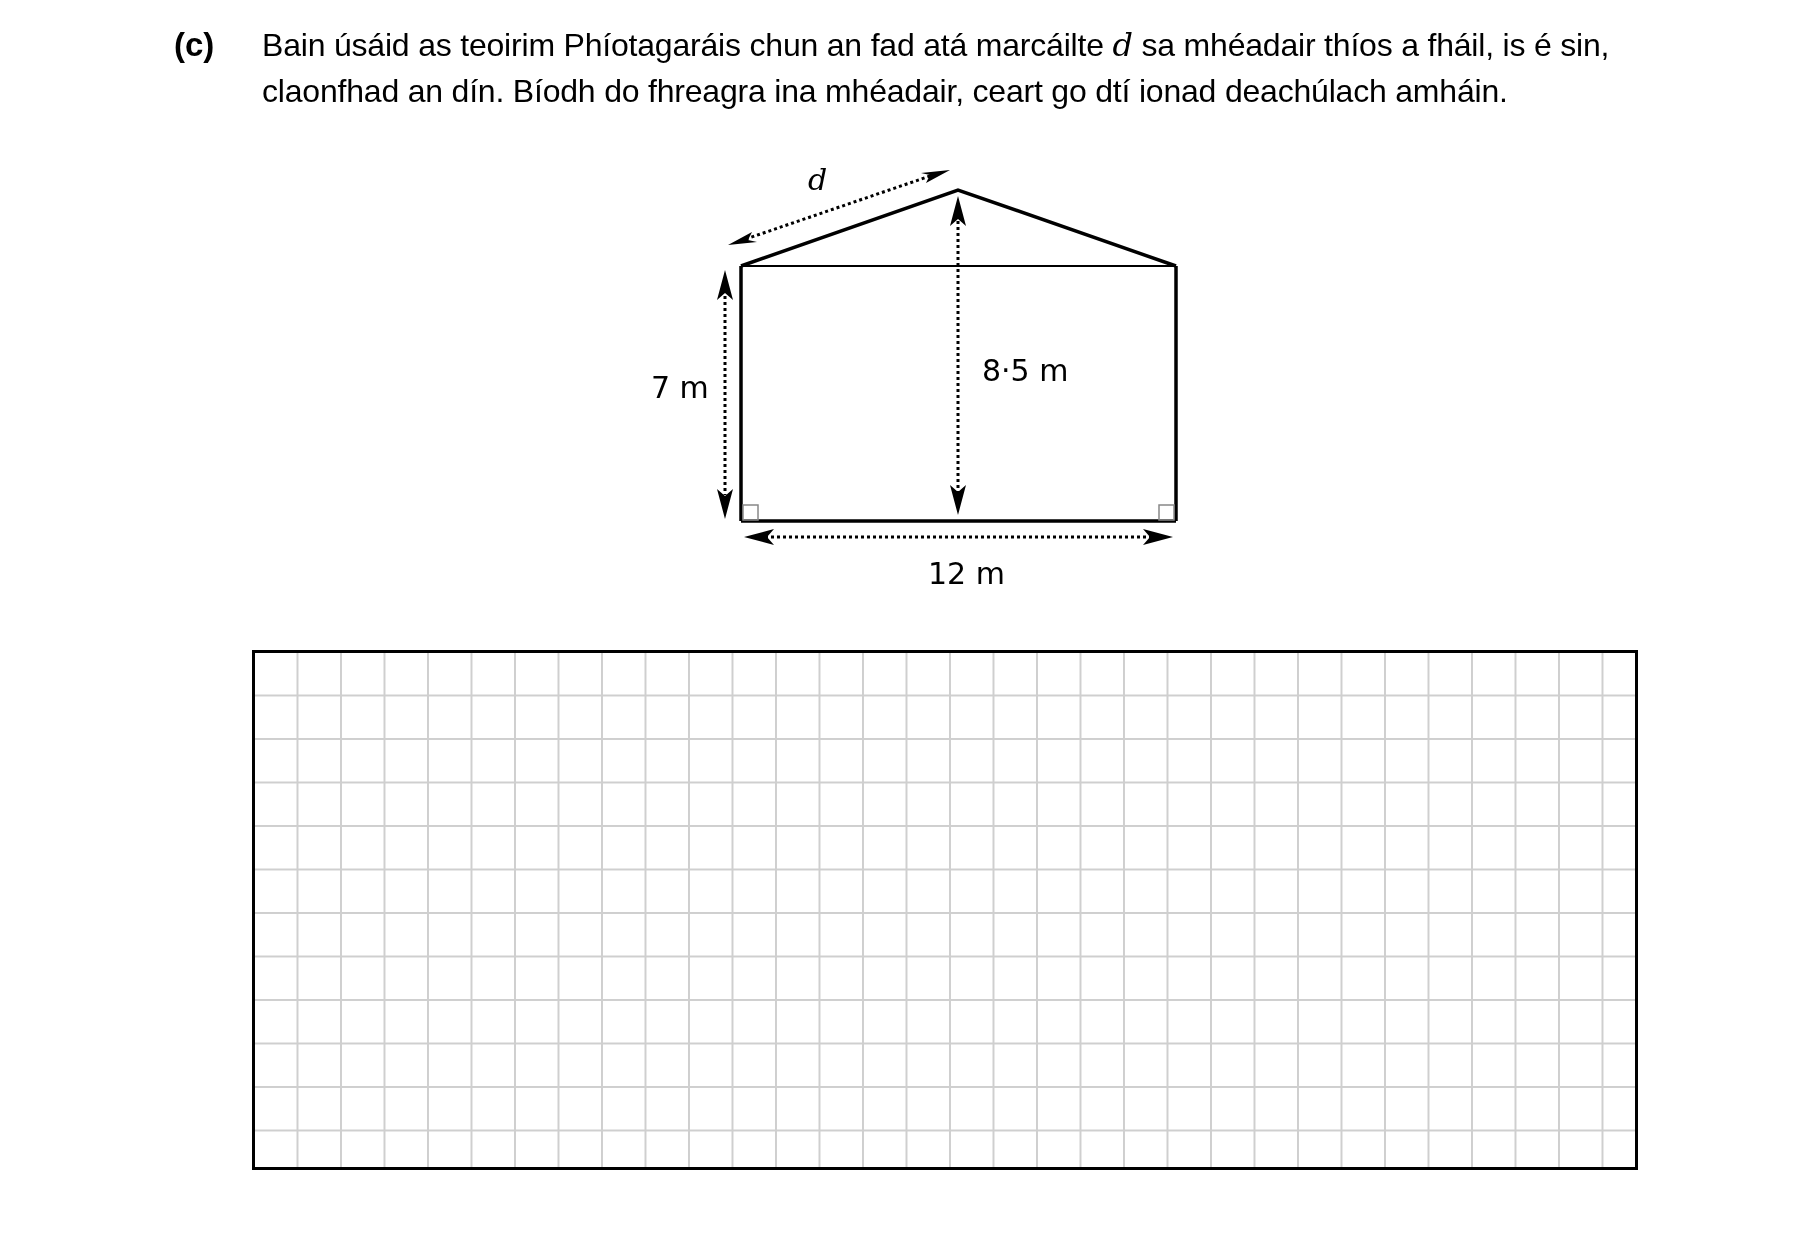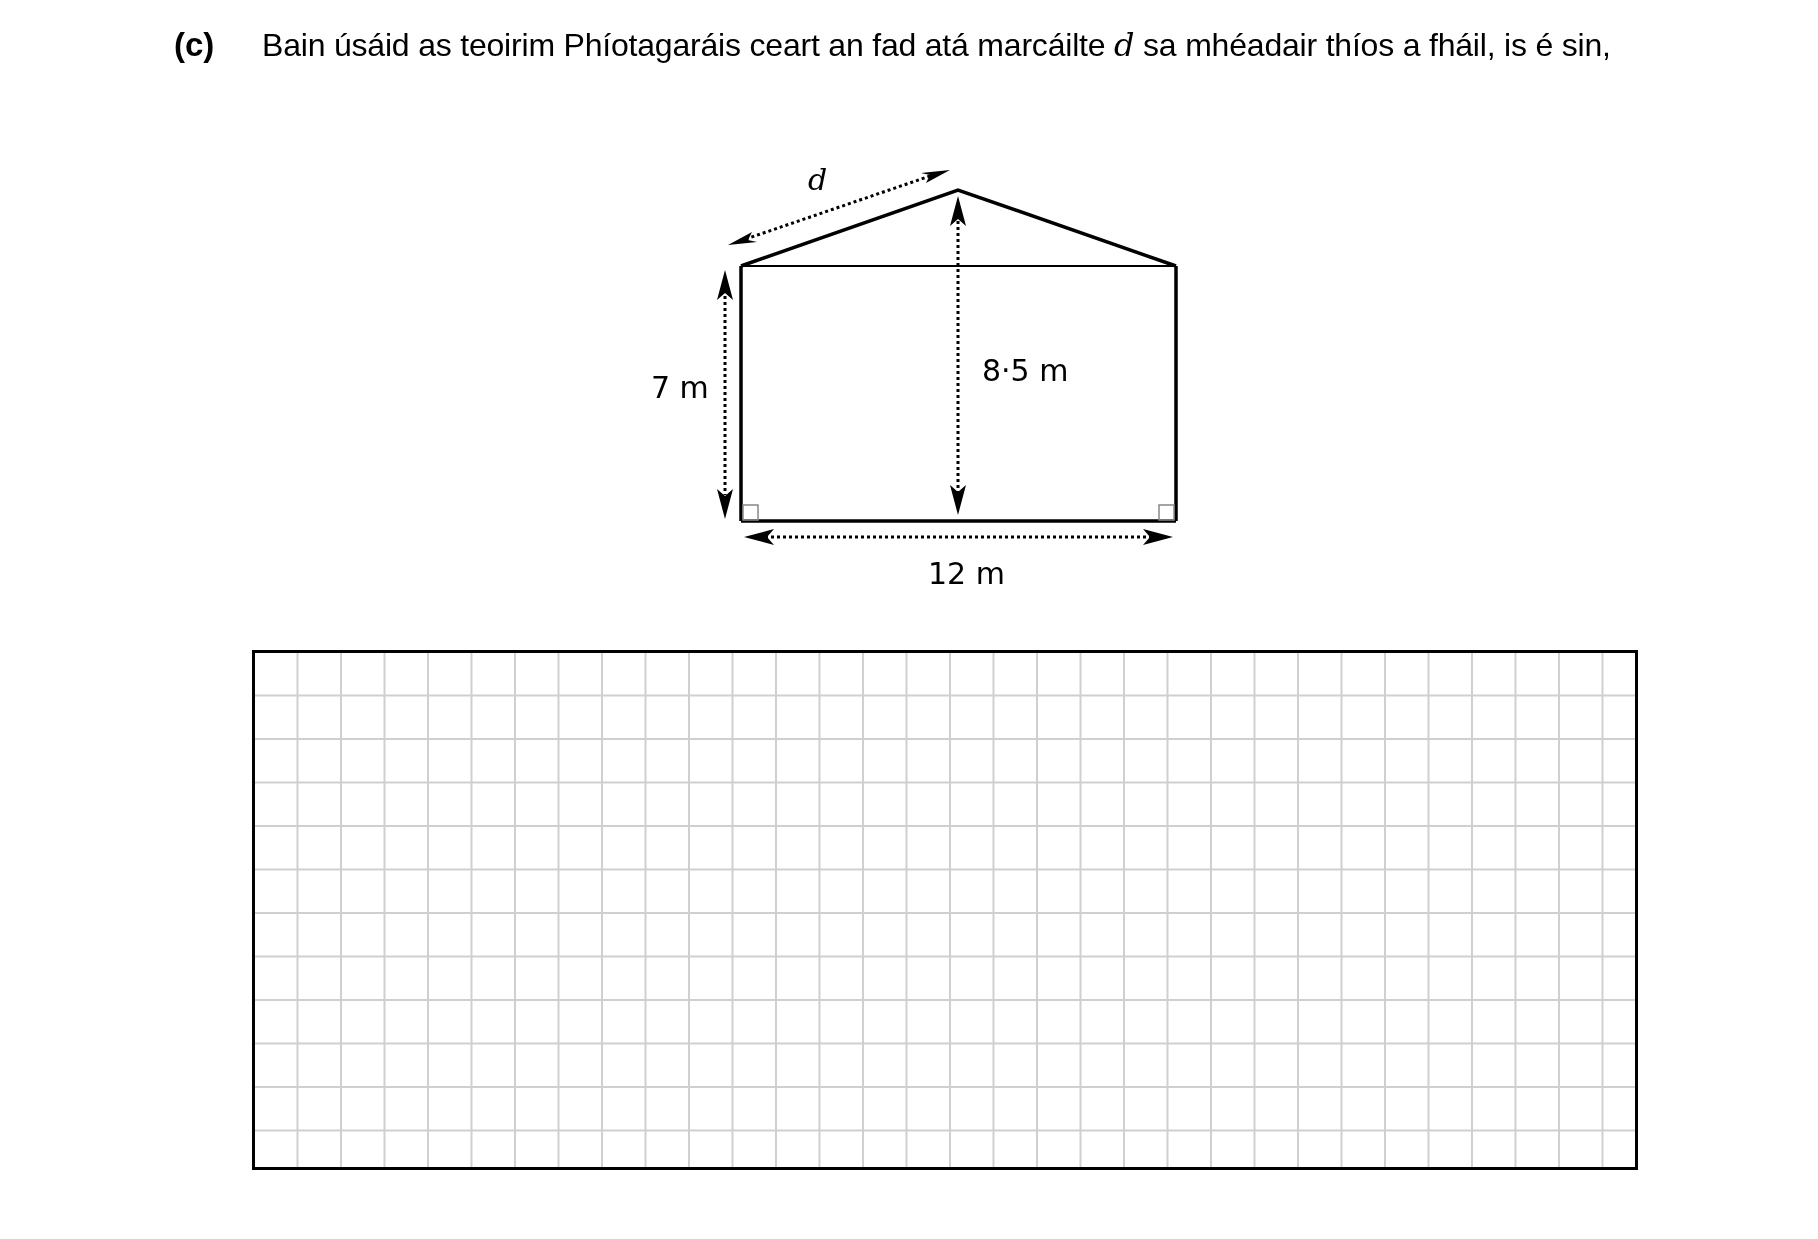--- a/index.html
+++ b/index.html
@@ -20,21 +20,22 @@
                   linear-gradient(to bottom, #cfcfcf 2px, transparent 2px);
                 background-size: 43.5px 43.5px;
                 background-position: -2px -2px; }
 </style>
 </head>
 <body>
 
 <div class="qlabel">(c)</div>
 
 <div class="qtext">
-  <span class="line"><span>Bain úsáid as teoirim Phíotagaráis ceart an fad atá marcáilte </span><span class="ital">d</span><span> sa mhéadair thíos a fháil, is é sin,</span></span>
+  <span class="line"><span>Bain úsáid as teoirim Phíotagaráis chun an fad atá marcáilte </span><span class="ital">d</span><span> sa mhéadair thíos a fháil, is é sin,</span></span>
+  <span class="line">claonfhad an dín.  Bíodh do fhreagra ina mhéadair, ceart go dtí ionad deachúlach amháin.</span>
 </div>
 
 <svg class="diagram" viewBox="0 0 1818 640" width="1818" height="640">
   <defs>
     <marker id="ah" markerWidth="14" markerHeight="12" refX="12" refY="6" orient="auto" markerUnits="userSpaceOnUse">
       <path d="M0,0 L14,6 L0,12 L4,6 Z" fill="#000"></path>
     </marker>
   </defs>
 
   <g>

